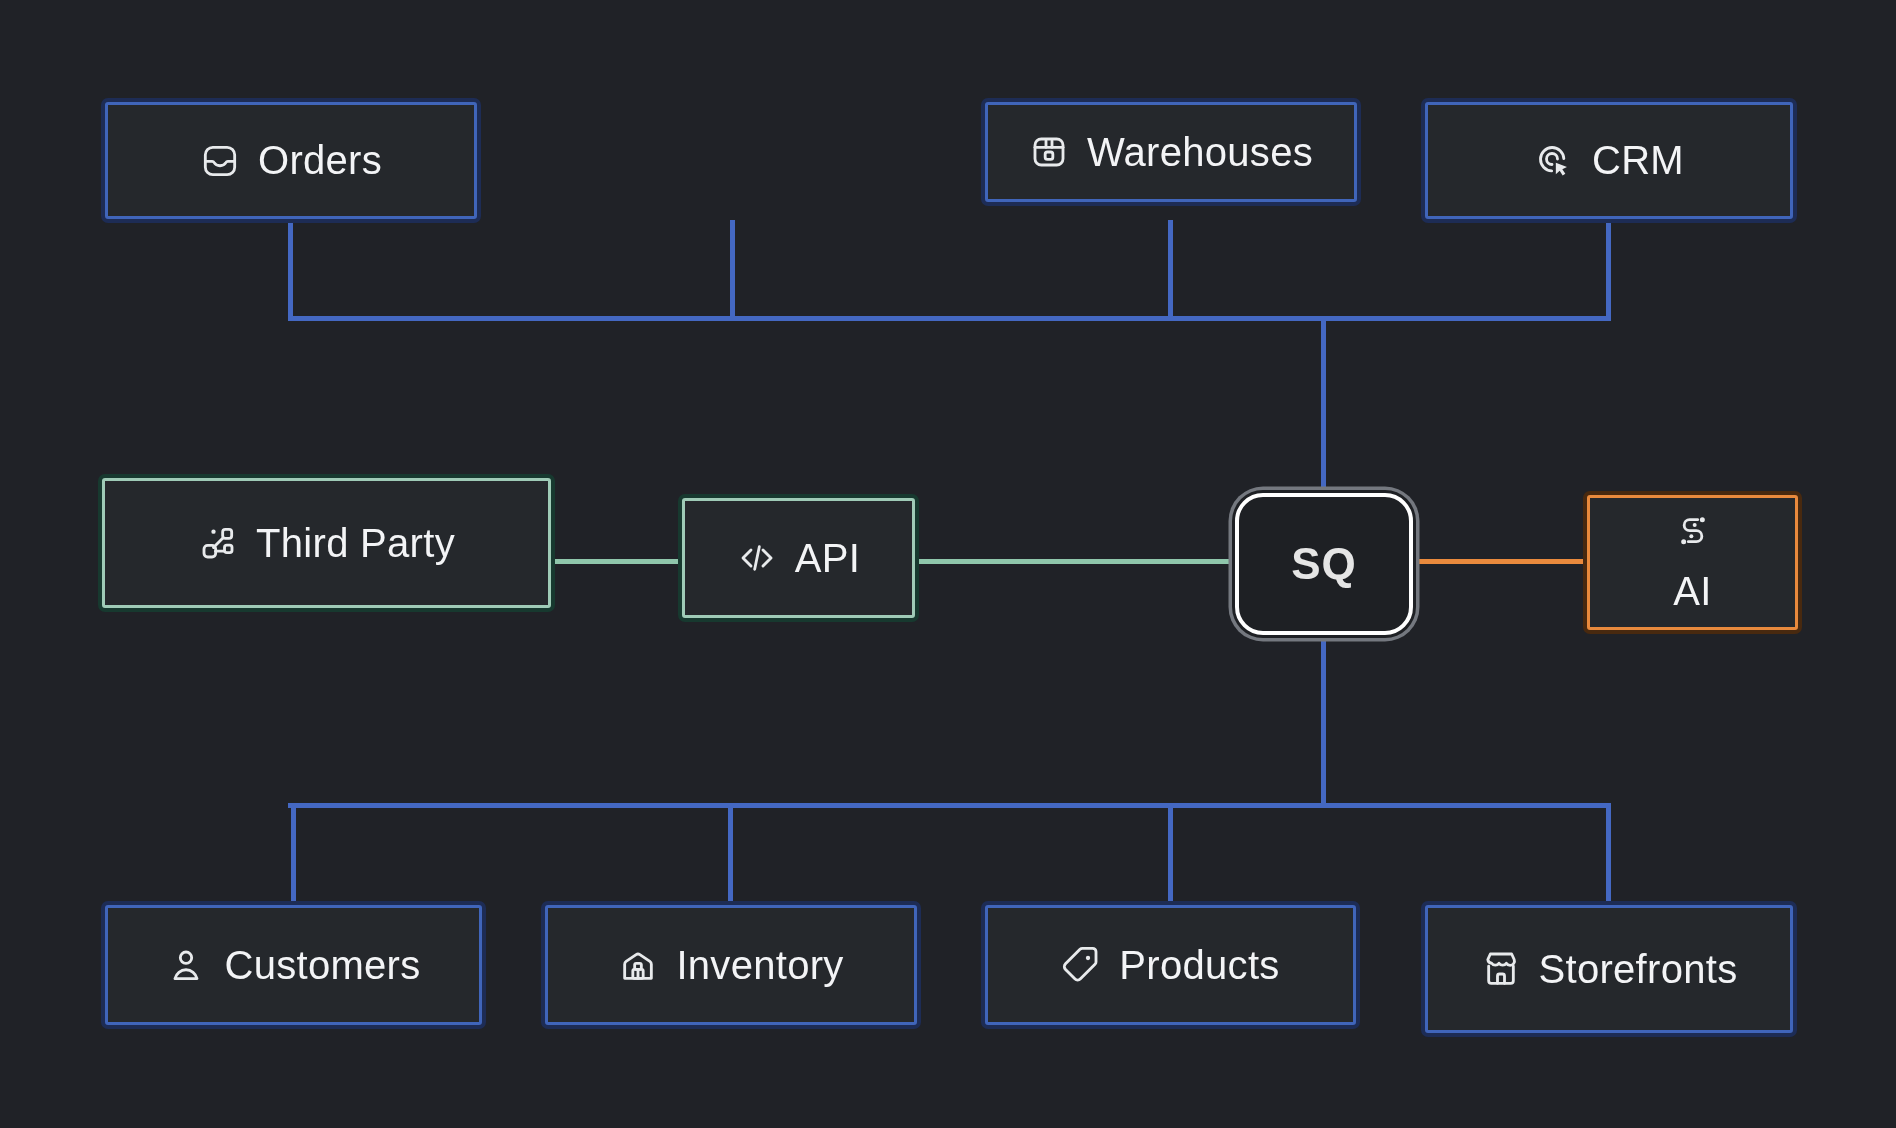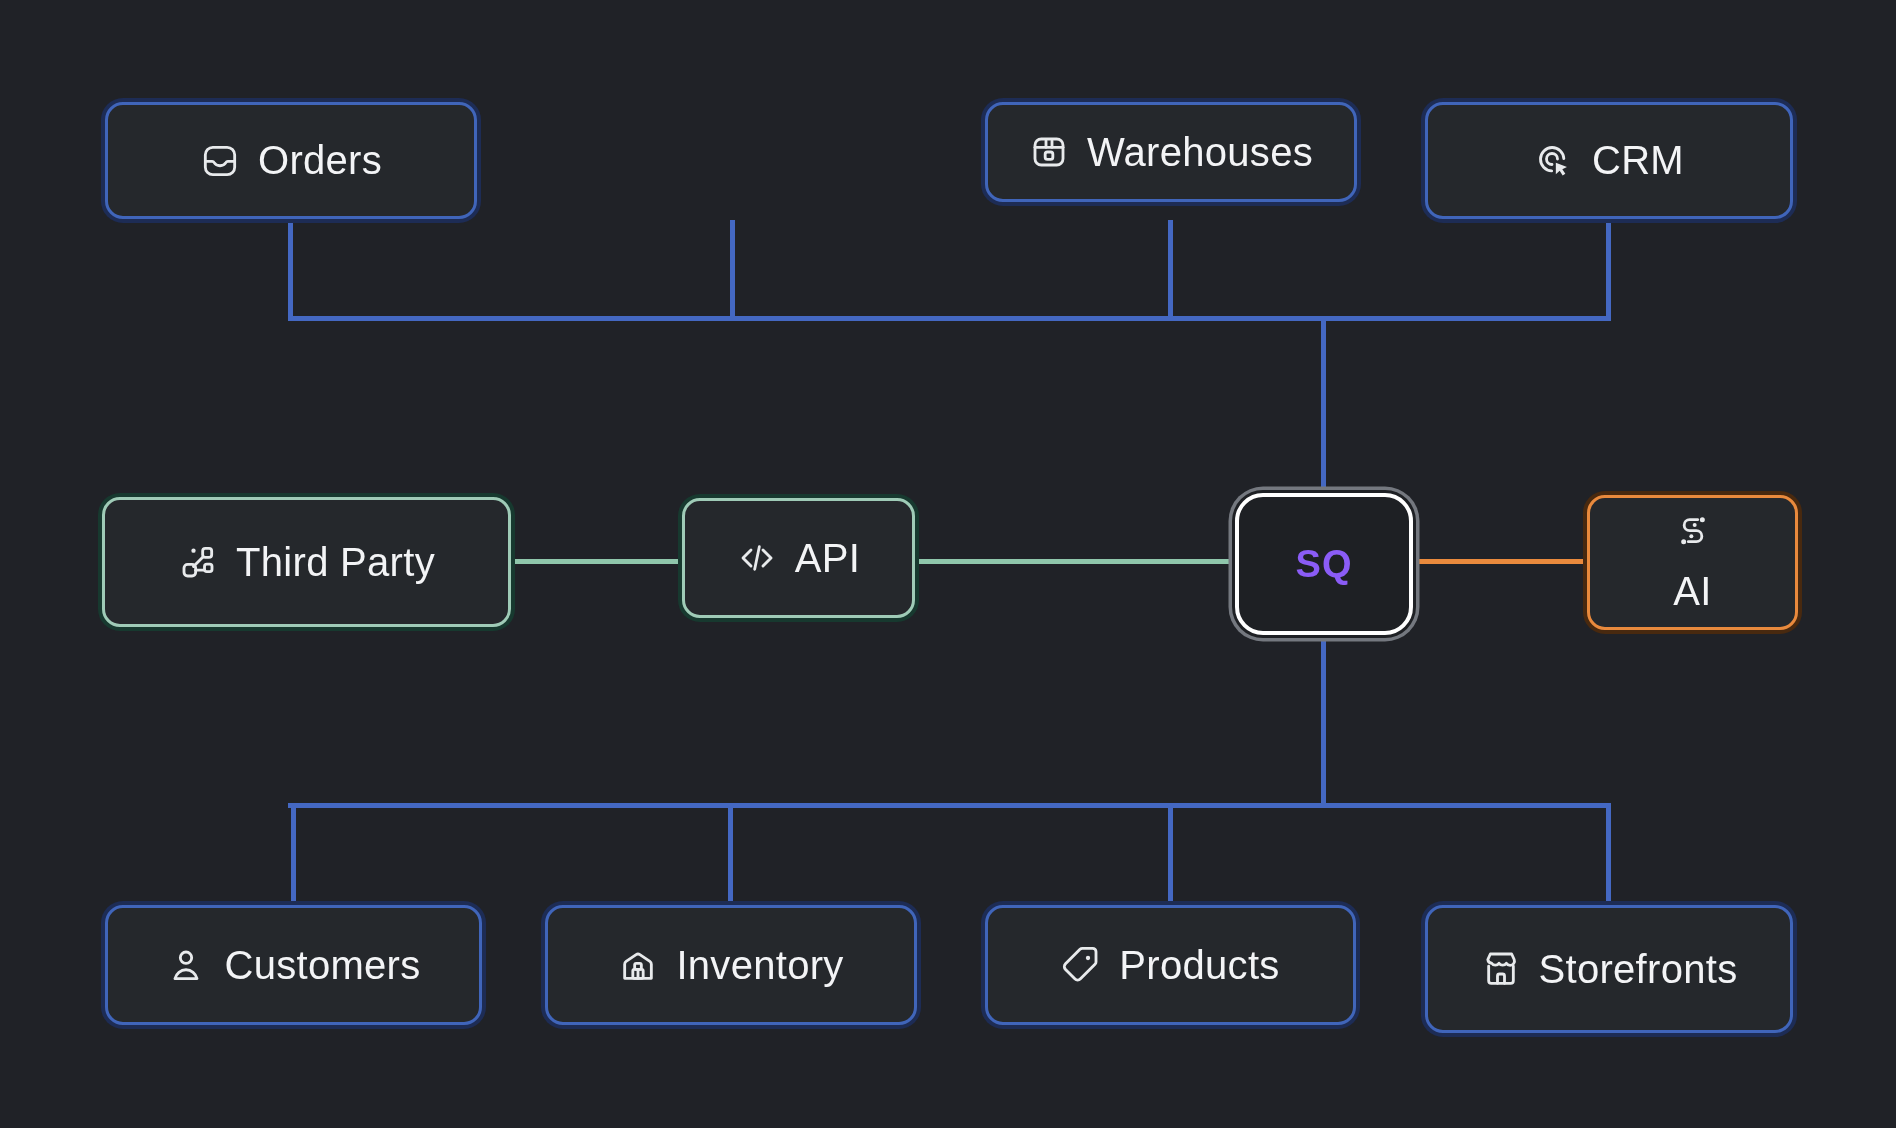--- a/index.html
+++ b/index.html
@@ -9,31 +9,31 @@
     --hub-fill:#1e2024; --text:#f3f4f6; --icon:#e8eaec;
   }
   html,body{margin:0;padding:0;}
   body{
     width:1896px;height:1128px;overflow:hidden;background:var(--background);
     font-family:"Liberation Sans", sans-serif;
   }
   .canvas{position:relative;width:1896px;height:1128px;}
   .node{
     position:absolute;display:flex;align-items:center;justify-content:center;gap:18px;
-    background:var(--node-fill);border-radius:18px;box-sizing:border-box;
+    background:var(--node-fill);border-radius:3px;box-sizing:border-box;
   }
   .node .label{color:var(--text);font-size:40px;letter-spacing:.3px;white-space:nowrap;}
   .node.blue{border:3px solid var(--blue-accent);box-shadow:0 0 0 4px var(--blue-glow);}
   .node.green{border:3px solid var(--green-accent);box-shadow:0 0 0 4px var(--green-glow);}
   .node.orange{border:3px solid var(--orange-accent);box-shadow:0 0 0 4px var(--orange-glow);flex-direction:column;}
   .node.hub{
     background:var(--hub-fill);border:4px solid var(--hub-border);border-radius:28px;
     box-shadow:0 0 0 3px var(--hub-fill), 0 0 0 6.5px var(--hub-ring);
   }
-  .hub-label{color:#8b5cf6;font-size:38px;font-weight:bold;letter-spacing:1px;}
+  .hub-label{color:#e5e5e5;font-size:44px;font-weight:bold;letter-spacing:1px;}
   .icon{display:flex;align-items:center;justify-content:center;color:var(--icon);}
   .icon svg{width:40px;height:40px;display:block;}
   .edge{position:absolute;}
   .edge.blue{background:var(--blue-line);}
   .edge.green{background:var(--green-line);}
   .edge.orange{background:var(--orange-accent);}
 </style>
 </head>
 <body>
 
@@ -84,21 +84,21 @@
     <span class="icon">
       <svg viewBox="0 0 24 24" fill="none" stroke="currentColor" stroke-width="1.7" stroke-linecap="round" stroke-linejoin="round">
         <path d="M10.6 17.9a7 7 0 1 1 7.3-7.3"></path>
         <path d="M10.8 14.1a3.3 3.3 0 1 1 3.3-3.3"></path>
         <path d="M13.1 13.1l6.7 2.5-2.8 1.3 1.8 2.8-1.6 1-1.8-2.8-2.3 2z" fill="currentColor" stroke="none"></path>
       </svg>
     </span>
     <span class="label">CRM</span>
   </div>
 
-  <div class="node green" style="left:102px;top:497px;width:409px;height:130px">
+  <div class="node green" style="left:102px;top:478px;width:449px;height:130px">
     <span class="icon">
       <svg viewBox="0 0 24 24" fill="none" stroke="currentColor" stroke-width="1.7" stroke-linecap="round" stroke-linejoin="round">
         <rect x="3.6" y="13.4" width="7" height="7" rx="2.2"></rect>
         <rect x="14.8" y="3.8" width="5.4" height="5.4" rx="1.6"></rect>
         <rect x="15.9" y="13.3" width="4.5" height="4.5" rx="1.4"></rect>
         <path d="M9.3 14.7l5.5-5.5"></path>
         <path d="M10.6 16.9h5.3"></path>
         <circle cx="9.3" cy="5.2" r="1.3" fill="currentColor" stroke="none"></circle>
       </svg>
     </span>

